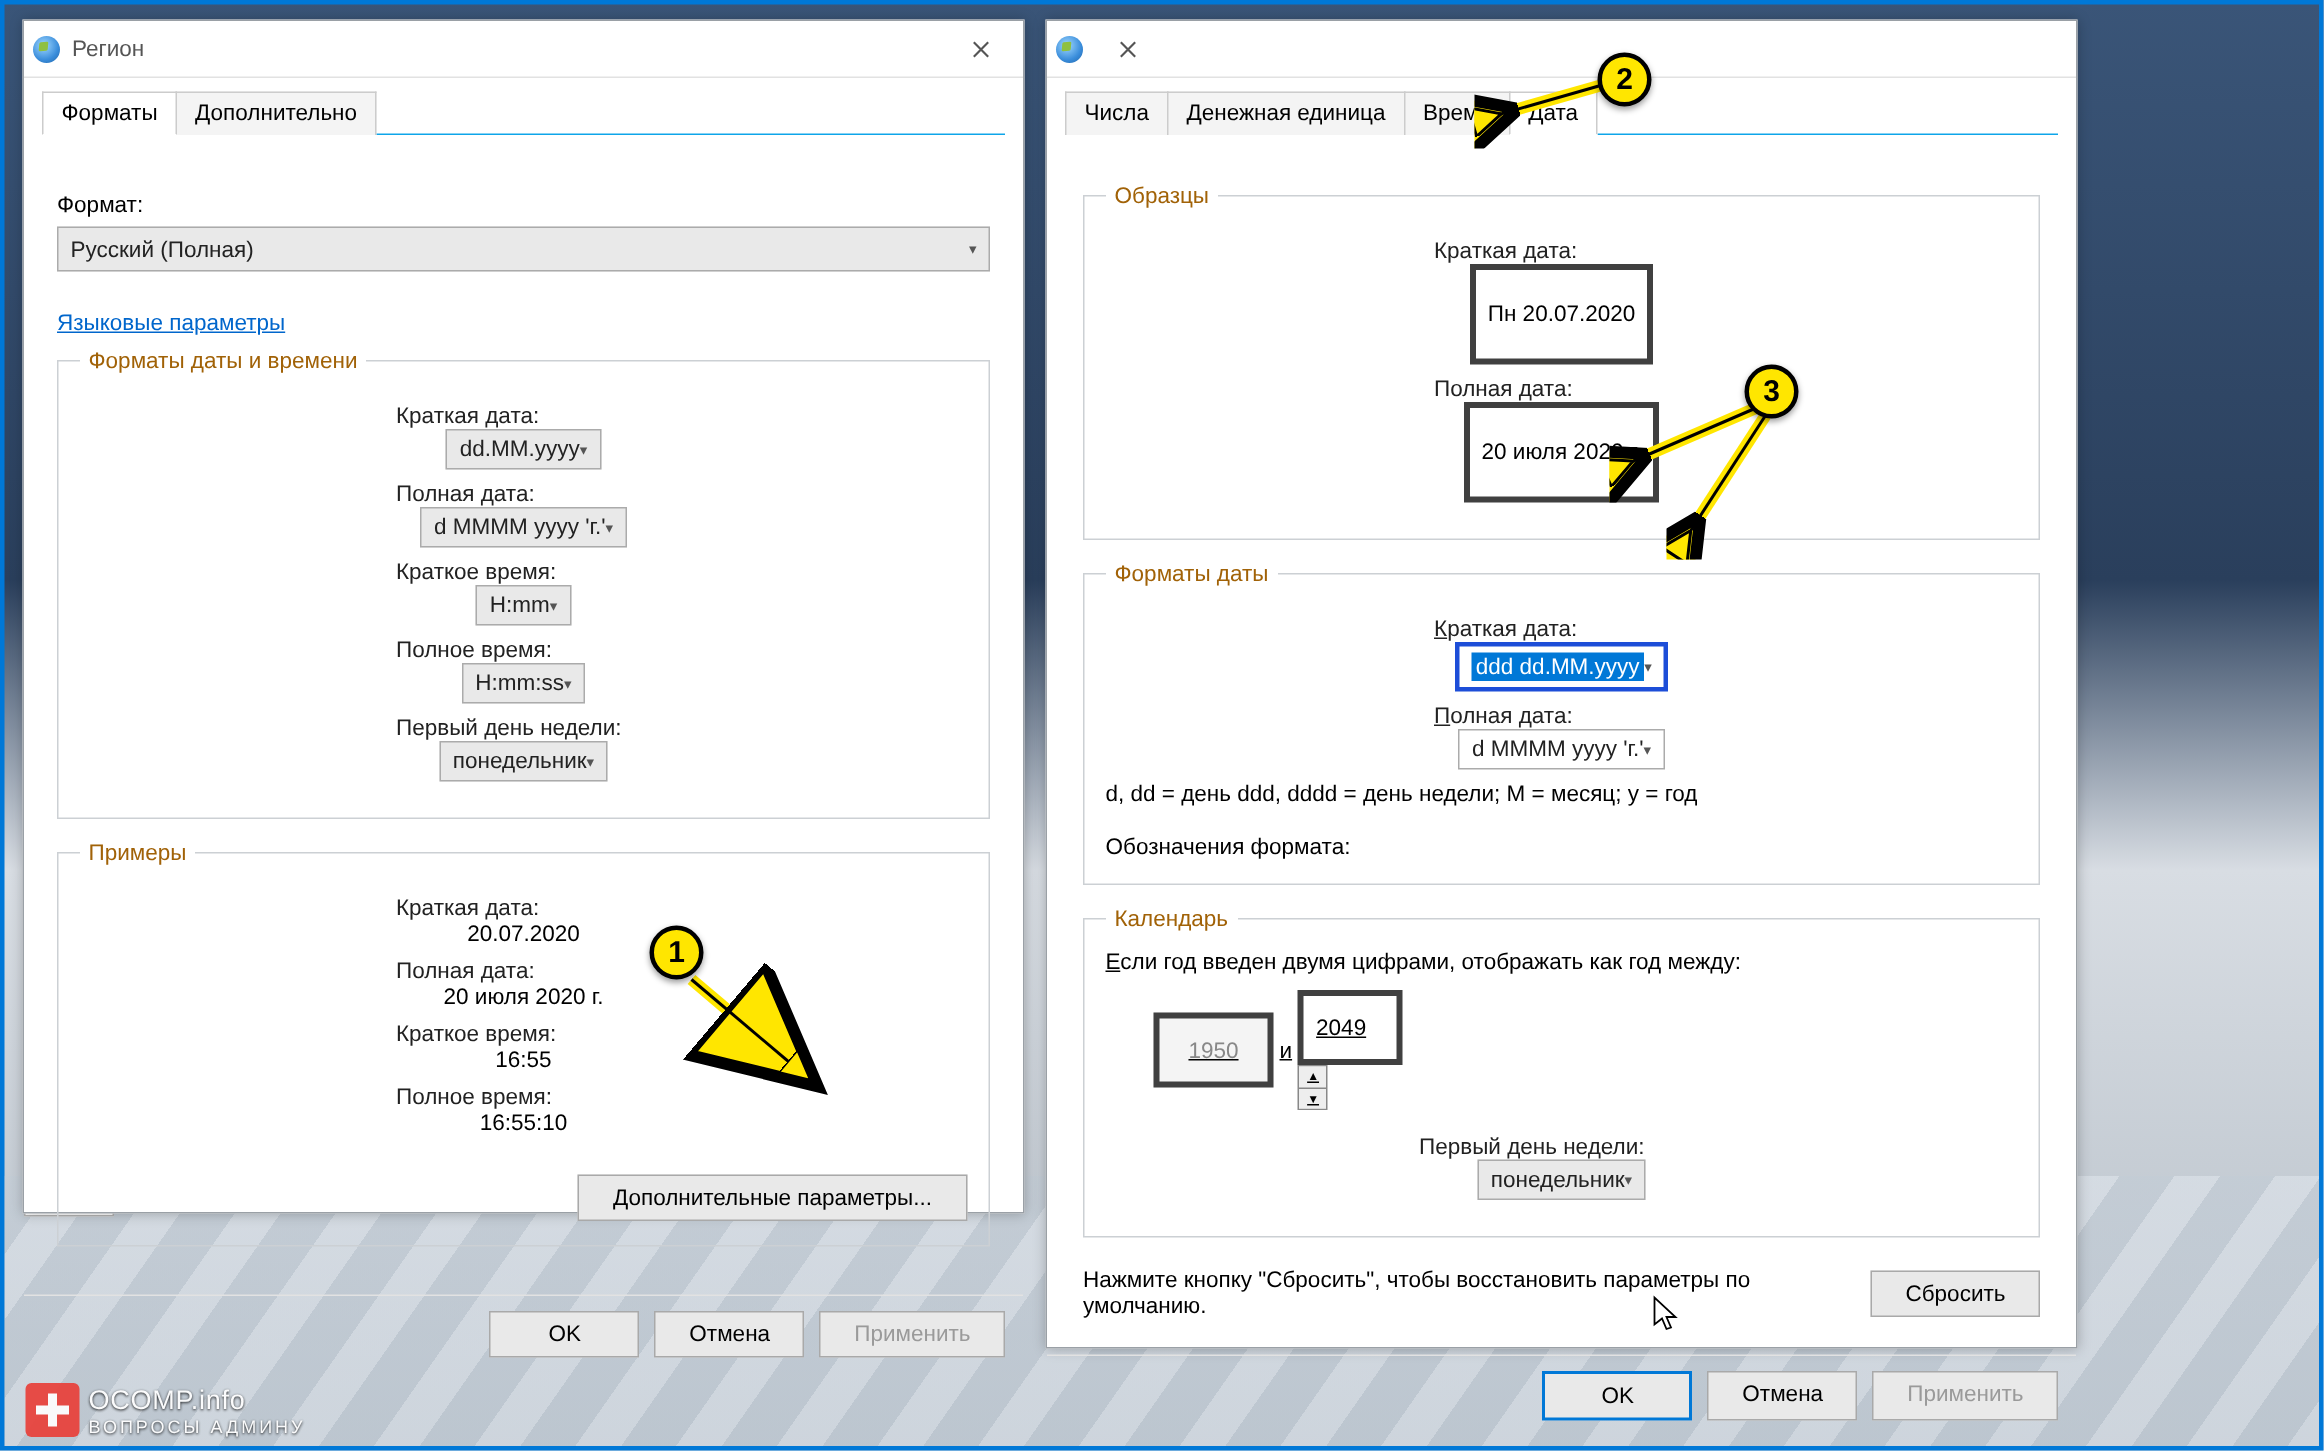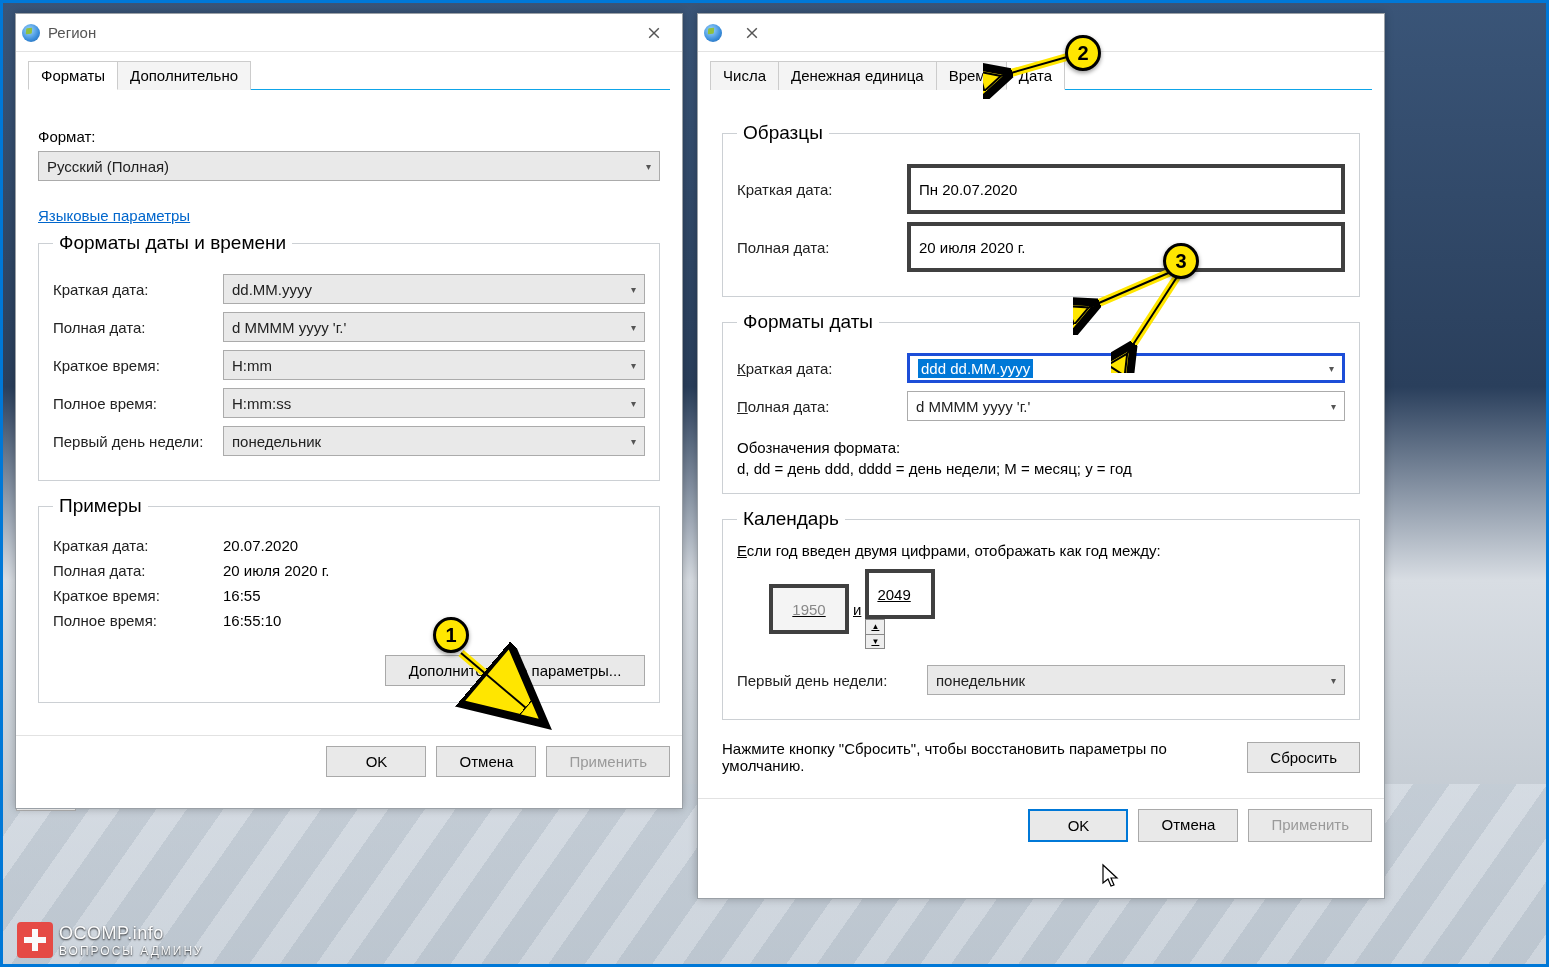--- a/index.html
+++ b/index.html
@@ -59,21 +59,21 @@
     position:relative;
     top:1px;
     cursor:default;
   }
   .tab.active {
     background:#fff;
     border-bottom:1px solid #fff;
     z-index:2;
   }
 
-  .field-row { display:flex; align-items:center; margin:8px 0; }
+  .field-row { display:flex; align-items:center; margin:8px 0;flex-direction:column; }
   .field-label { width:170px; color:#222; }
   .field-label-wide { width:190px; color:#222; }
   .dropdown {
     flex:1;
     border:1px solid #ababab;
     background:#e9e9e9;
     padding:4px 8px;
     display:flex;
     align-items:center;
     justify-content:space-between;
@@ -87,21 +87,21 @@
   .dropdown.sel .val {
     background:#0078d7; color:#fff; padding:1px 3px;
   }
   .chev { font-size:10px; color:#555; }
 
   fieldset {
     border:1px solid #ccd0d4;
     padding:12px 14px 16px 14px;
     margin:14px 0;
   }
-  legend { padding:0 6px; color:#000000; font-size:19px; }
+  legend { padding:0 6px; color:#a16207; font-size:15px; }
 
   .link { color:#0066cc; text-decoration:underline; cursor:pointer; }
 
   .textbox {
     border:4px solid #404040;
     background:#fff;
     padding:21px 8px;
     display:flex;
     align-items:center;
     height:14px;
@@ -342,22 +342,22 @@
           </div>
         </div>
         <div class="field-row">
           <div class="field-label"><span style="text-decoration:underline;">П</span>олная дата:</div>
           <div class="dropdown" style="background:#fff;">
             <span class="val">d MMMM yyyy 'г.'</span>
             <span class="chev">▾</span>
           </div>
         </div>
 
+        <div style="margin-top:4px;">d, dd = день  ddd, dddd = день недели; M = месяц; y = год</div>
         <div style="margin-top:18px;">Обозначения формата:</div>
-        <div style="margin-top:4px;">d, dd = день  ddd, dddd = день недели; M = месяц; y = год</div>
       </fieldset>
 
       <fieldset>
         <legend>Календарь</legend>
 
         <div style="margin-bottom:10px;"><span style="text-decoration:underline;">Е</span>сли год введен двумя цифрами, отображать как год между:</div>
         <div style="display:flex; align-items:center; gap:4px; margin-left:32px; margin-bottom:16px;text-decoration:underline;">
           <div class="textbox" style="width:80px; background:#f4f4f4; color:#888; justify-content:center;">
             <span>1950</span>
           </div>

